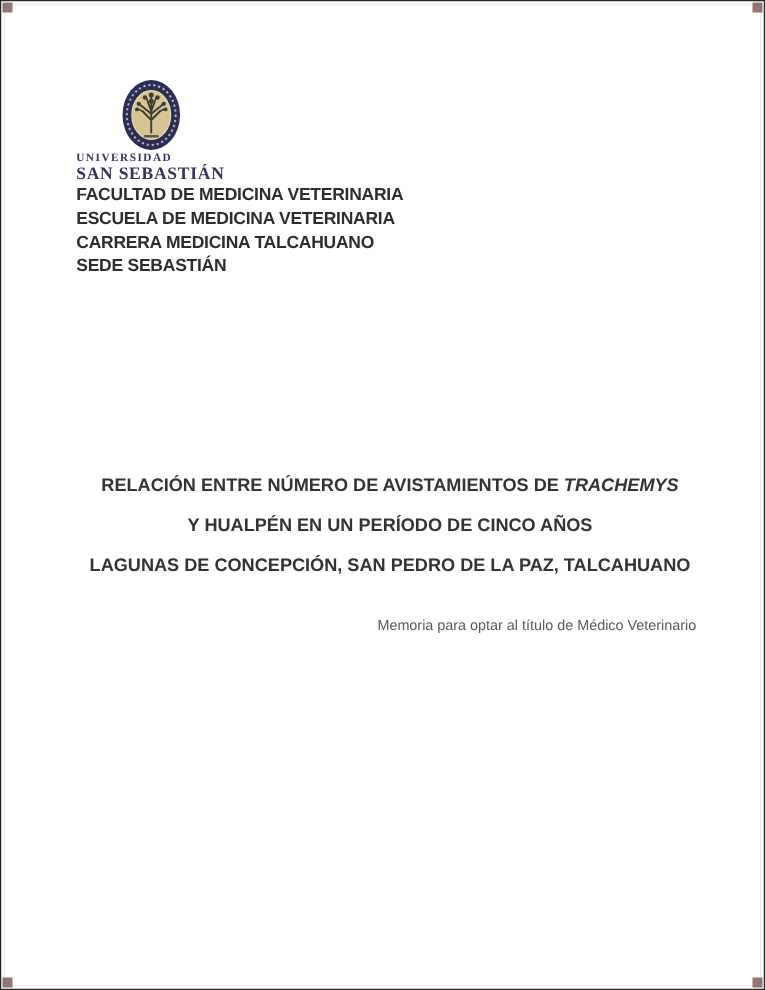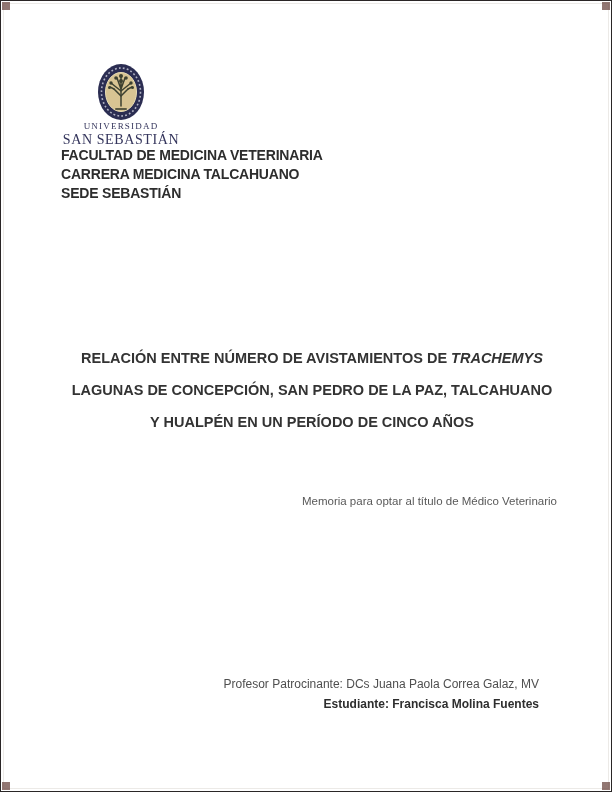--- a/index.html
+++ b/index.html
@@ -23,21 +23,21 @@
     background:#6d4a44;opacity:.75;z-index:3;
   }
   .corner-tl{left:1px;top:1px;}
   .corner-tr{right:1px;top:1px;}
   .corner-bl{left:1px;bottom:1px;}
   .corner-br{right:1px;bottom:1px;}
 
   
   .logo-block{
     position:absolute;left:60px;top:62px;width:120px;
-    text-align:center;z-index:2;
+    z-index:2;font-weight:bold;
   }
   .seal{display:block;margin:0 auto 1px auto;}
   .uni-small{
     font-family:"Liberation Serif", serif;
     font-size:9px;letter-spacing:1.2px;
     color:#34355c;line-height:9px;
     filter:blur(.3px);
   }
   .uni-big{
     font-family:"Liberation Serif", serif;
@@ -49,21 +49,21 @@
   
   .inst-block{
     position:absolute;left:60px;top:145px;
     font-size:14px;font-weight:bold;color:#2d2d2d;
     line-height:19px;letter-spacing:-.2px;
     filter:blur(.25px);
   }
 
   
   .title-block{
-    position:absolute;left:66px;right:54px;top:341px;
+    position:absolute;left:66px;right:54px;top:372px;
     text-align:center;
     font-size:14.5px;font-weight:bold;color:#333333;
     line-height:32px;letter-spacing:0;
     filter:blur(.25px);
   }
   .title-block .italic{font-style:italic;}
 
   .subtitle{
     position:absolute;left:66px;right:54px;top:492px;
     text-align:right;
@@ -114,30 +114,27 @@
           <circle cx="24" cy="18" r="2"></circle>
       </g>
       <rect x="18" y="45" width="12" height="2" rx="1" opacity="0.8" fill="#3c4030"></rect>
     </svg>
     <div class="uni-small">UNIVERSIDAD</div>
     <div class="uni-big">SAN SEBASTIÁN</div>
   </div>
 
   <div class="inst-block">
     <div>FACULTAD DE MEDICINA VETERINARIA</div>
+    <div>ESCUELA DE MEDICINA VETERINARIA</div>
     <div>CARRERA MEDICINA TALCAHUANO</div>
     <div>SEDE SEBASTIÁN</div>
   </div>
 
   <div class="title-block">
     <div><span>RELACIÓN ENTRE NÚMERO DE AVISTAMIENTOS DE</span> <span class="italic">TRACHEMYS</span></div>
+    <div>Y HUALPÉN EN UN PERÍODO DE CINCO AÑOS</div>
     <div>LAGUNAS DE CONCEPCIÓN, SAN PEDRO DE LA PAZ, TALCAHUANO</div>
-    <div>Y HUALPÉN EN UN PERÍODO DE CINCO AÑOS</div>
   </div>
 
   <div class="subtitle">Memoria para optar al título de Médico Veterinario</div>
 
-  <div class="authors">
-    <div class="author-professor">Profesor Patrocinante: DCs Juana Paola Correa Galaz, MV</div>
-    <div class="author-student">Estudiante: Francisca Molina Fuentes</div>
-  </div>
 
 </div>
 
 </body></html>

